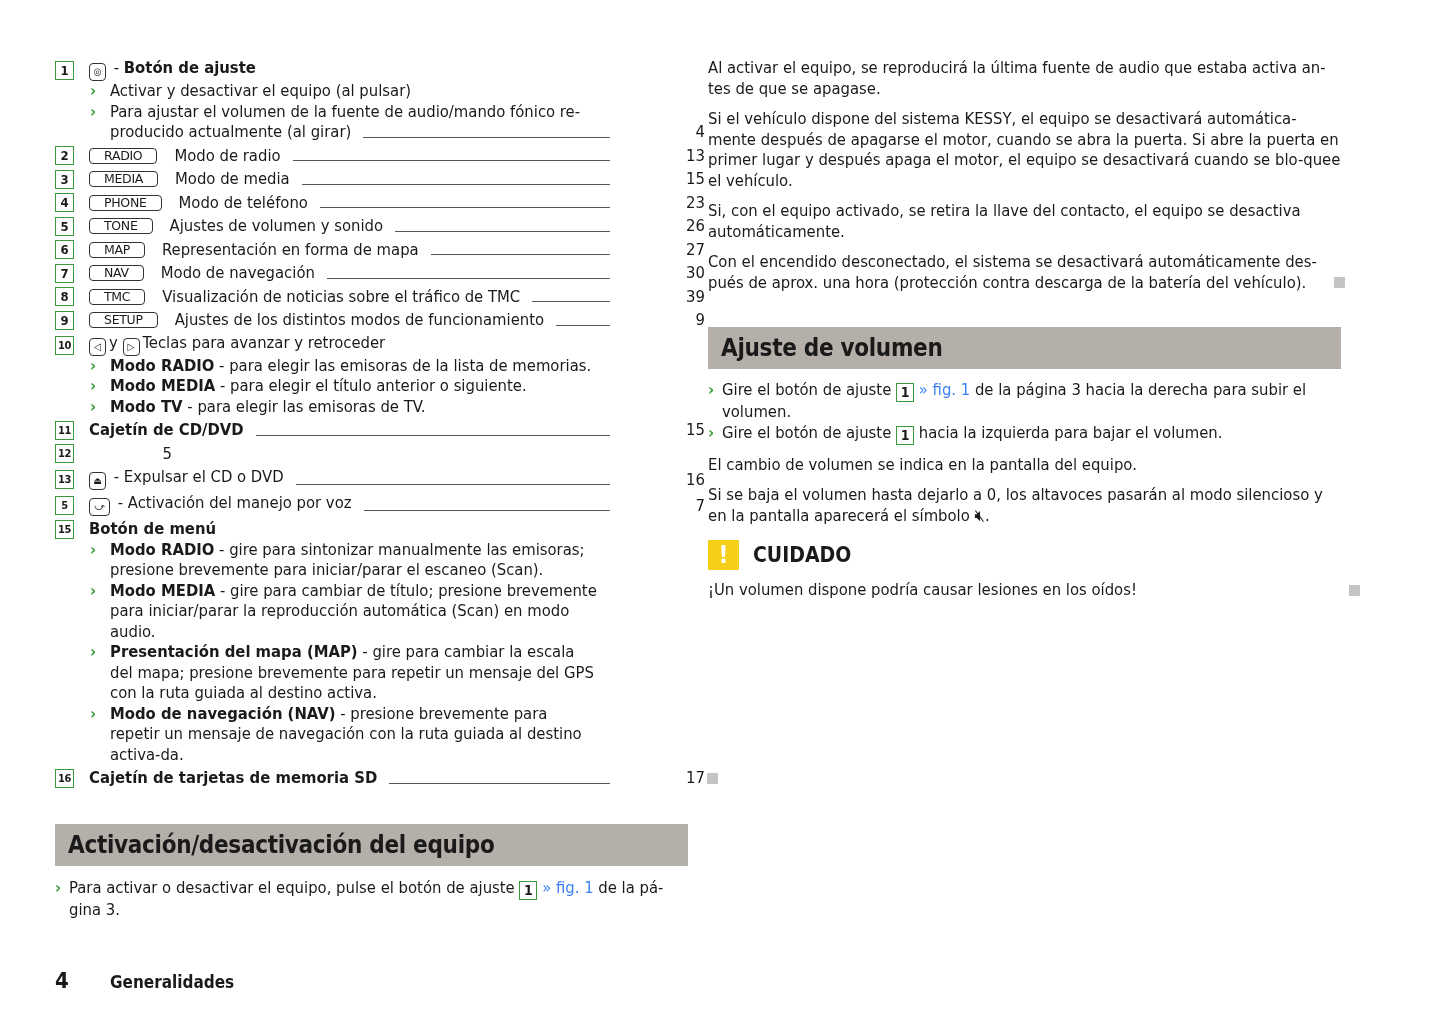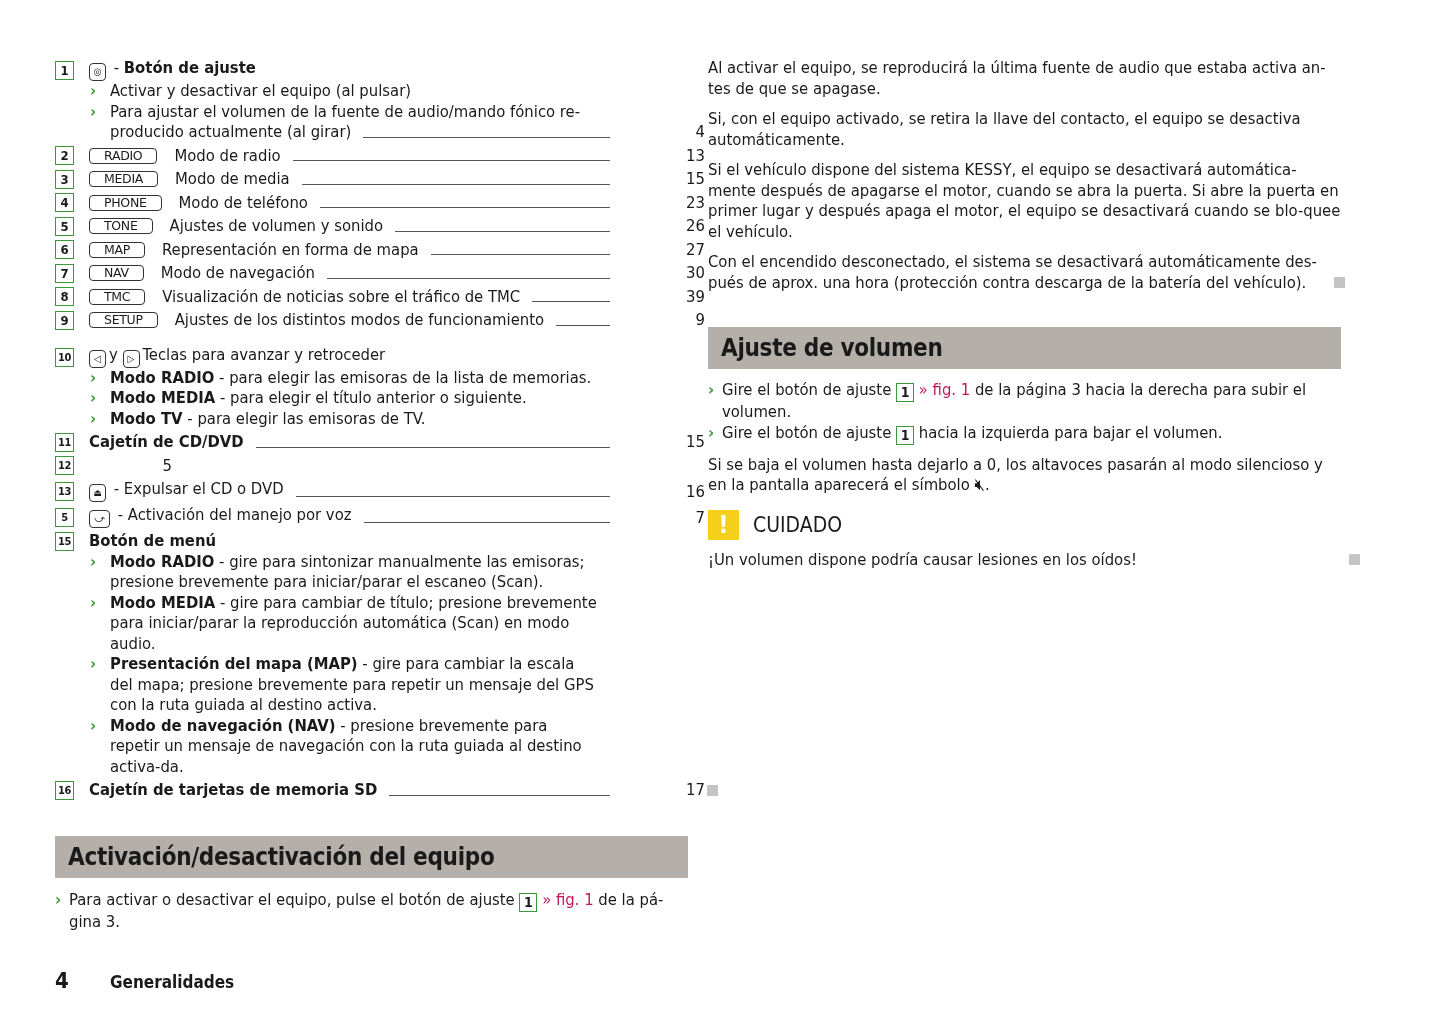--- a/index.html
+++ b/index.html
@@ -42,27 +42,27 @@
     background: #b5afa9; height: 42px; line-height: 42px; padding-left: 13px;
     font-size: 24px; font-weight: bold; color: #1a1a1a; letter-spacing: -0.3px;
   }
   .para { font-size: 16.5px; line-height: 20.5px; margin: 0 0 10px 0; position: relative; }
   .bullet { font-size: 16.5px; line-height: 20.5px; position: relative; padding-left: 14px; }
   .bullet .chev { position: absolute; left: 0; top: 0; color: #3a9a3a; font-weight: bold; }
   .refbox {
     display: inline-block; border: 1.5px solid #3a9a3a; width: 16px; height: 17px;
     line-height: 17px; text-align: center; font-size: 14px; font-weight: bold; vertical-align: -2px;
   }
-  .figref { color: #be185d; margin-top: 41px; }
+  .figref { color: #3b82f6; margin-top: 41px; }
   .warn { display: flex; align-items: center; margin: 14px 0 10px 0; }
   .warn-icon {
     width: 31px; height: 30px; background: #f5d01a; color: #fff; font-weight: bold;
     font-size: 24px; line-height: 30px; text-align: center; margin-right: 14px;
   }
-  .warn-title { font-size: 21px; font-weight: normal; }
+  .warn-title { font-size: 21px; font-weight: bold; }
   .footer { position: absolute; left: 55px; top: 968px; display: flex; align-items: baseline; }
   .footer-num { font-size: 22px; font-weight: bold; width: 55px; }
   .footer-title { font-size: 17px; font-weight: bold; text-align: center; }
 </style>
 </head>
 <body>
 
 <div class="col-left">
 
   <div class="row">
@@ -141,21 +141,21 @@
   </div>
   <div class="row" style="margin-top:3px">
     <span class="num">9</span>
     <div class="row-body">
         <span class="row-text"><span class="key">SETUP</span><span>Ajustes de los distintos modos de funcionamiento</span></span>
         <span class="leader"></span>
       </div>
     <span class="page">9</span>
   </div>
 
-  <div class="row" style="margin-top:14px">
+  <div class="row" style="margin-top:2px">
     <span class="num small">10</span>
     <div class="row-body">
         <span class="row-text">
       <span class="keyicon">◁</span><span>y</span>
       <span class="keyicon">▷</span><span>Teclas para avanzar y retroceder</span>
     </span>
       </div>
   </div>
   <div class="sub"><span class="chev">›</span><b>Modo RADIO</b><span> - para elegir las emisoras de la lista de memorias.</span></div>
   <div class="sub"><span class="chev">›</span><b>Modo MEDIA</b><span> - para elegir el título anterior o siguiente.</span></div>
@@ -215,37 +215,38 @@
   <div class="bullet" style="margin-top:12px; width:620px">
     <span class="chev">›</span><span>Para activar o desactivar el equipo, pulse el botón de ajuste</span>
     <span class="refbox">1</span>
     <span class="figref">» fig. 1</span>
     <span>de la pá-gina 3.</span>
   </div>
 </div>
 
 <div class="col-right">
   <p class="para" style="width:635px">Al activar el equipo, se reproducirá la última fuente de audio que estaba activa an-tes de que se apagase.</p>
+  <p class="para" style="width:635px">Si el vehículo dispone del sistema KESSY, el equipo se desactivará automática-mente después de apagarse el motor, cuando se abra la puerta. Si abre la puerta en primer lugar y después apaga el motor, el equipo se desactivará cuando se blo-quee el vehículo.</p>
   <p class="para" style="width:635px">Si, con el equipo activado, se retira la llave del contacto, el equipo se desactiva automáticamente.</p>
-  <p class="para" style="width:635px">Si el vehículo dispone del sistema KESSY, el equipo se desactivará automática-mente después de apagarse el motor, cuando se abra la puerta. Si abre la puerta en primer lugar y después apaga el motor, el equipo se desactivará cuando se blo-quee el vehículo.</p>
   <p class="para" style="width:635px"><span>Con el encendido desconectado, el sistema se desactivará automáticamente des-pués de aprox. una hora (protección contra descarga de la batería del vehículo).</span><span class="stop-right" style="right:-2px"></span></p>
 
   <div class="section-band" style="margin-top:34px; width:620px">Ajuste de volumen</div>
 
   <div class="bullet" style="margin-top:11px; width:620px">
     <span class="chev">›</span><span>Gire el botón de ajuste</span>
     <span class="refbox">1</span>
     <span class="figref">» fig. 1</span>
     <span>de la página 3 hacia la derecha para subir el volumen.</span>
   </div>
   <div class="bullet" style="width:620px; margin-bottom:10px">
     <span class="chev">›</span><span>Gire el botón de ajuste</span>
     <span class="refbox">1</span>
     <span>hacia la izquierda para bajar el volumen.</span>
   </div>
+  <p class="para">El cambio de volumen se indica en la pantalla del equipo.</p>
   <p class="para" style="width:635px"><span>Si se baja el volumen hasta dejarlo a 0, los altavoces pasarán al modo silencioso y en la pantalla aparecerá el símbolo</span> <span>🔇︎</span><span>.</span></p>
 
   <div class="warn">
     <span class="warn-icon">!</span>
     <span class="warn-title">CUIDADO</span>
   </div>
   <p class="para"><span>¡Un volumen dispone podría causar lesiones en los oídos!</span><span class="stop-right" style="right:-2px"></span></p>
 </div>
 
 <div class="footer">

